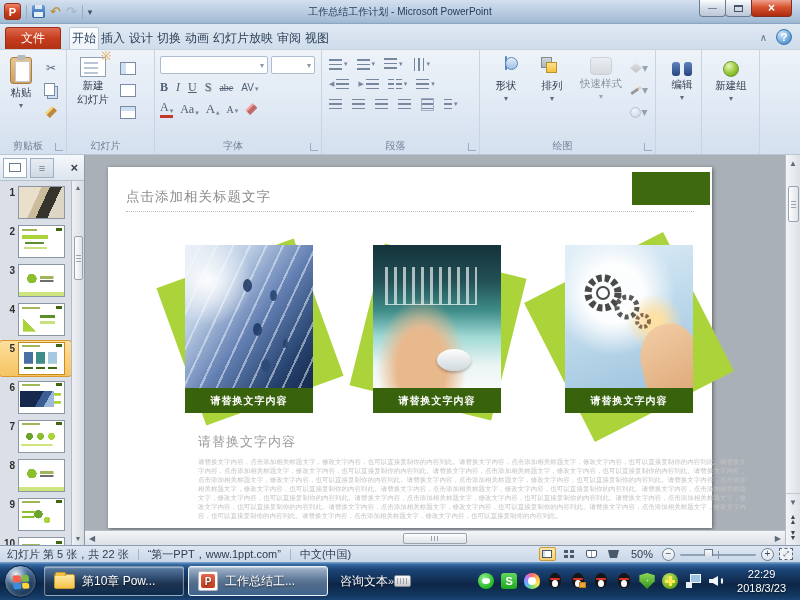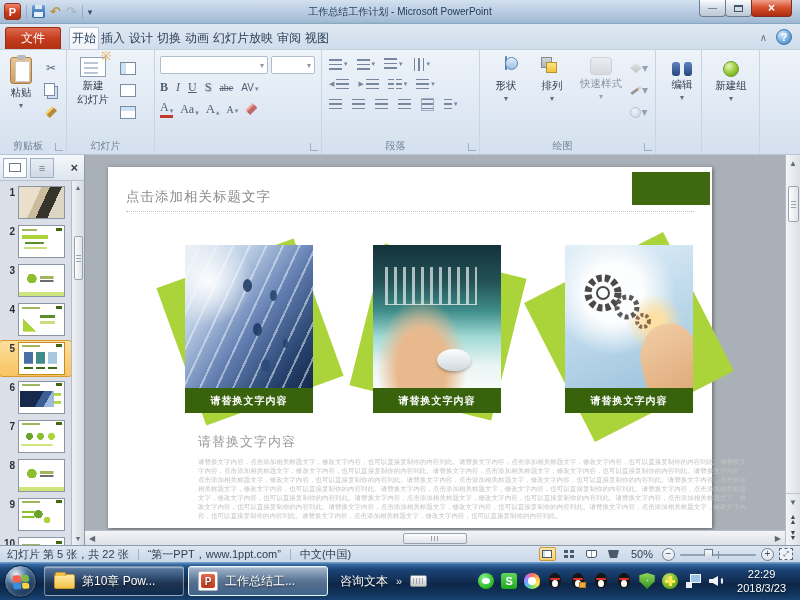--- a/index.html
+++ b/index.html
@@ -221,21 +221,21 @@
   .task-btn { height:30px; width:140px; margin:0 2px; border-radius:3px; border:1px solid rgba(255,255,255,.4);
     background:linear-gradient(rgba(255,255,255,.28),rgba(255,255,255,.1) 45%,rgba(0,0,0,.18));
     box-shadow:inset 0 1px 1px rgba(255,255,255,.4); display:flex; align-items:center; gap:7px; padding:0 9px;
     color:#fff; font-size:12px; white-space:nowrap; overflow:hidden; text-shadow:0 1px 2px rgba(0,0,0,.7); }
   .task-btn.active { background:linear-gradient(rgba(255,255,255,.6),rgba(200,222,244,.42) 45%,rgba(130,170,210,.4));
     border-color:#eaf2fa; }
   .folder-ic { width:21px; height:15px; position:relative; flex:0 0 auto; background:linear-gradient(#ffe9a8,#f3c245); border:1px solid #c89a2e; border-radius:1px 2px 2px 2px; }
   .folder-ic::before { content:""; position:absolute; left:0; top:-3px; width:9px; height:3px; background:#f3c245; border:1px solid #c89a2e; border-bottom:none; border-radius:2px 2px 0 0; }
   .pptfile-ic { width:20px; height:20px; flex:0 0 auto; background:#fff; border-radius:2px; position:relative; border:1px solid #b8b8b8; display:flex; align-items:center; justify-content:center; }
   .pptfile-ic span { width:14px; height:14px; background:linear-gradient(#e4684a,#c23a1b); border-radius:2px; color:#fff; font-size:10px; font-weight:bold; display:flex; align-items:center; justify-content:center; }
-  .tb-toolbar { display:flex; align-items:center; gap:8px; color:#fff; font-size:12px; margin-left:10px; text-shadow:0 1px 2px rgba(0,0,0,.7); }
+  .tb-toolbar { display:flex; align-items:center; gap:0; color:#fff; font-size:12px; margin-left:10px; text-shadow:0 1px 2px rgba(0,0,0,.7); }
   .tb-chev { font-size:11px; color:#e8f0f8; }
   .kb-ic { width:17px; height:12px; border-radius:2px; background:linear-gradient(#fafafa,#c9c9c9); border:1px solid #7e8causes?; border:1px solid #7e8a96; position:relative; }
   .kb-ic::after { content:""; position:absolute; left:2px; top:2px; right:2px; bottom:2px;
     background:repeating-linear-gradient(90deg,#8a96a2 0 1px,transparent 1px 3px); opacity:.8; }
   .tray { margin-left:auto; display:flex; align-items:center; gap:7px; padding-right:4px; }
   .ti { width:16px; height:16px; flex:0 0 auto; position:relative; }
   .ti-wechat { border-radius:50%; background:radial-gradient(circle at 38% 32%, #8ff08f, #25b825 70%, #149914); }
   .ti-wechat::after { content:""; position:absolute; left:4px; top:5px; width:8px; height:6px; border-radius:50%; background:#fff; }
   .ti-sogou { border-radius:3px; background:linear-gradient(#5fd75f,#1fa81f); color:#fff; font-weight:bold; font-size:11px; display:flex; align-items:center; justify-content:center; }
   .ti-skin { border-radius:50% 50% 46% 46%; background:conic-gradient(#ff6a6a,#ffb84d,#ffe44d,#6ede6e,#5ab2ff,#b37bff,#ff6a6a); }
@@ -376,20 +376,21 @@
             <span class="dd" style="transform:rotate(180deg);">▾</span>
           </span>
         <span class="fbtn serif" style="font-size:10px;">
             <span>A</span>
             <span class="dd">▾</span>
           </span>
         <span class="fbtn">
             <span class="brush-ic" style="background:linear-gradient(135deg,#f3a0a0 45%,#c06a6a 46%);"></span>
           </span>
       </div>
+      <div class="rgroup-label">字体</div>
       <span class="launcher"></span>
     </div>
 
     <div class="rgroup" style="width:158px;">
       <div class="fontrow" style="gap:5px; height:20px;">
         <span class="pbtn">
             <span class="licon"></span>
             <span class="dd">▾</span>
           </span>
         <span class="pbtn">

